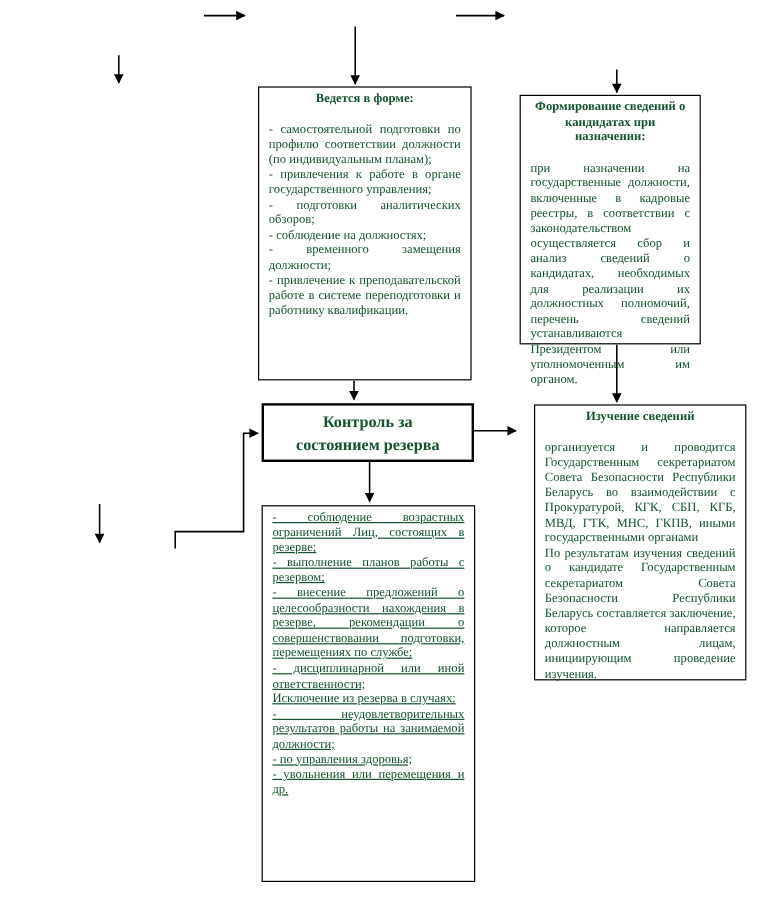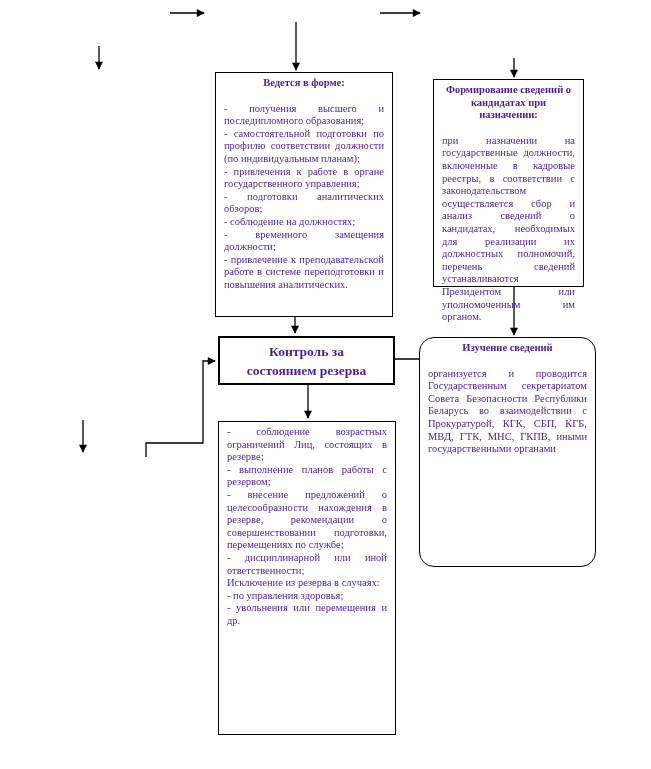--- a/index.html
+++ b/index.html
@@ -1,18 +1,18 @@
 <!DOCTYPE html>
 <html><head>
 <meta charset="utf-8">
 <style>
   html, body { margin:0; padding:0; background:#ffffff; }
   .canvas {
     position:relative; width:651px; height:769px;
-    background:#ffffff; color:#4c1d95;
+    background:#ffffff; color:#14532d;
     font-family:"Liberation Serif", "DejaVu Serif", serif;
     overflow:hidden;
   }
   .connectors { position:absolute; left:0; top:0; width:651px; height:769px; }
   .box {
     position:absolute; box-sizing:border-box;
     border:1px solid #000; background:#fff;
     padding:4px 8px 3px 8px;
     font-size:10.5px; line-height:12.6px;
   }
@@ -49,46 +49,47 @@
       <line x1="514" y1="287" x2="514" y2="335" marker-end="url(#ah)"></line>
       <line x1="395" y1="359" x2="430" y2="359" marker-end="url(#ah)"></line>
       <polyline points="146,457 146,443 203,443 203,361 215,361" marker-end="url(#ah)"></polyline>
       <line x1="83" y1="420" x2="83" y2="452" marker-end="url(#ah)"></line>
       <line x1="308" y1="385" x2="308" y2="418" marker-end="url(#ah)"></line>
     </g>
   </svg>
 
   <div class="box" style="left:215px; top:72px; width:178px; height:245px;">
     <div class="title">Ведется в форме:</div>
-    <p>- получения высшего и последипломного образования;</p>
     <p>- самостоятельной подготовки по профилю соответствии должности (по индивидуальным планам);</p>
     <p>- привлечения к работе в органе государственного управления;</p>
     <p>- подготовки аналитических обзоров;</p>
     <p>- соблюдение на должностях;</p>
     <p>- временного замещения должности;</p>
-    <p>- привлечение к преподавательской работе в системе переподготовки и повышения аналитических.</p>
+    <p>- привлечение к преподавательской работе в системе переподготовки и работнику квалификации.</p>
   </div>
 
   <div class="box" style="left:433px; top:79px; width:151px; height:208px;">
     <div class="title">Формирование сведений о кандидатах при назначении:</div>
     <p>при назначении на государственные должности, включенные в кадровые реестры, в соответствии с законодательством осуществляется сбор и анализ сведений о кандидатах, необходимых для реализации их должностных полномочий, перечень сведений устанавливаются Президентом или уполномоченным им органом.</p>
   </div>
 
   <div class="box control-box" style="left:218px; top:336px; width:177px; height:49px;">
     <div>Контроль за состоянием резерва</div>
   </div>
 
-  <div class="box" style="left:419px; top:337px; width:177px; height:230px;border-radius:15px;">
+  <div class="box" style="left:445px; top:337px; width:177px; height:230px;">
     <div class="title">Изучение сведений</div>
     <p>организуется и проводится Государственным секретариатом Совета Безопасности Республики Беларусь во взаимодействии с Прокуратурой, КГК, СБП, КГБ, МВД, ГТК, МНС, ГКПВ, иными государственными органами</p>
+    <p>По результатам изучения сведений о кандидате Государственным секретариатом Совета Безопасности Республики Беларусь составляется заключение, которое направляется должностным лицам, инициирующим проведение изучения.</p>
   </div>
 
-  <div class="box" style="left:218px; top:421px; width:178px; height:314px;">
+  <div class="box" style="left:218px; top:421px; width:178px; height:314px;text-decoration:underline;">
     <p>- соблюдение возрастных ограничений Лиц, состоящих в резерве;</p>
     <p>- выполнение планов работы с резервом;</p>
     <p>- внесение предложений о целесообразности нахождения в резерве, рекомендации о совершенствовании подготовки, перемещениях по службе;</p>
     <p>- дисциплинарной или иной ответственности;</p>
     <p>Исключение из резерва в случаях:</p>
+    <p>- неудовлетворительных результатов работы на занимаемой должности;</p>
     <p>- по управления здоровья;</p>
     <p>- увольнения или перемещения и др.</p>
   </div>
 
 </div>
 
 </body></html>

